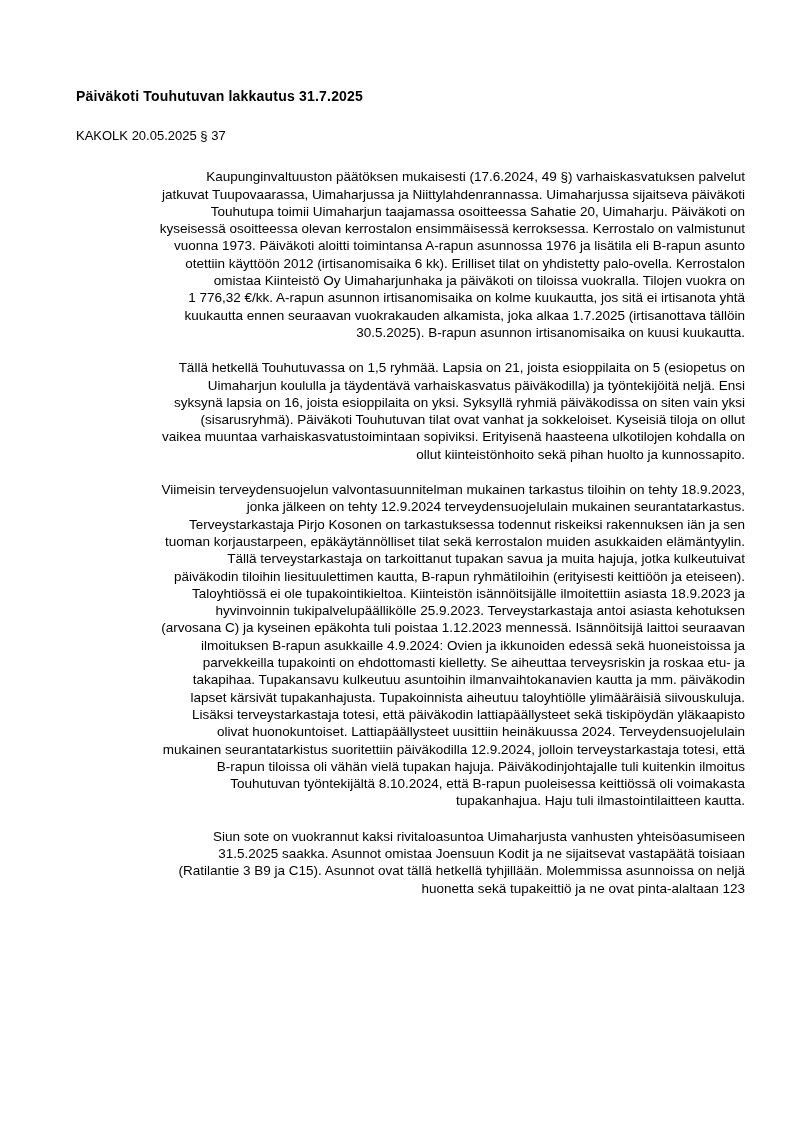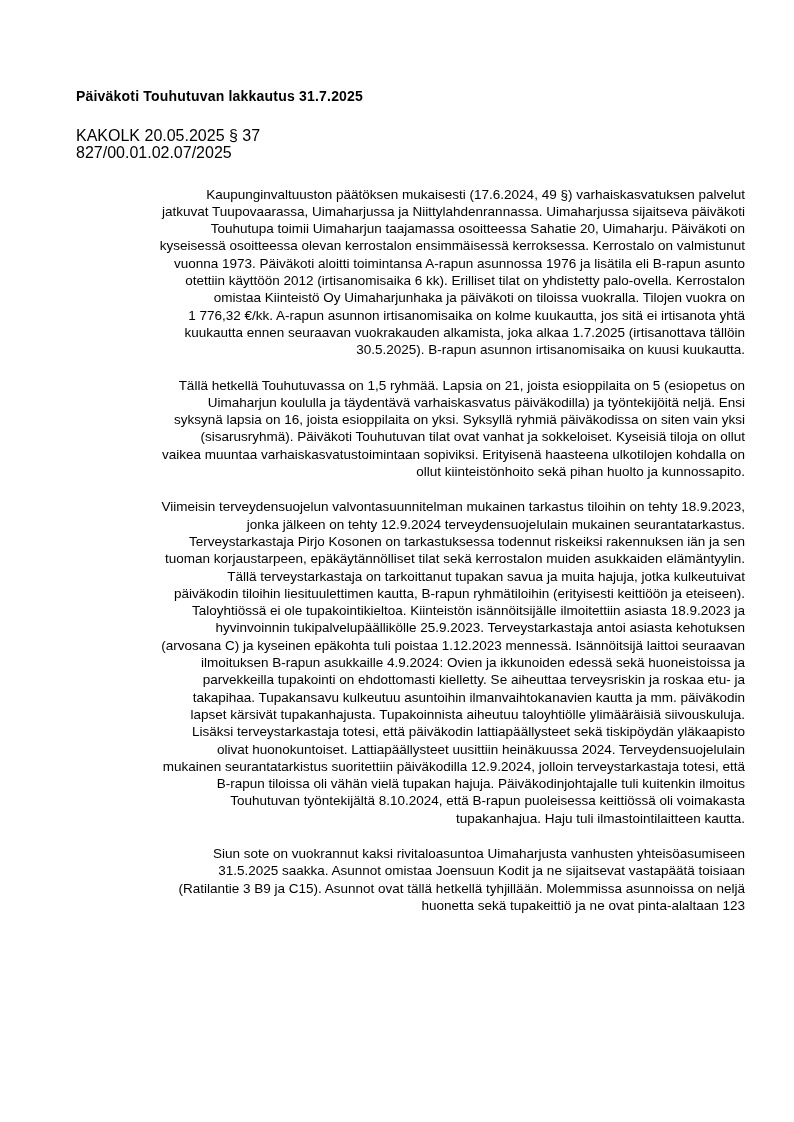--- a/index.html
+++ b/index.html
@@ -17,21 +17,21 @@
       padding: 88px 48px 0 76px;
     }
     .doc-title {
       font-size: 14px;
       font-weight: bold;
       letter-spacing: 0.2px;
       margin-bottom: 23px;
       white-space: nowrap;
     }
     .ref-block {
-      font-size: 16px;
+      font-size: 13px;
       line-height: 17.3px;
       margin-bottom: 24px;
     }
     .content {
       margin-left: 83px;
       width: 586px;
       font-size: 13.5px;
       line-height: 17.3px;
       text-align: right;
     }
@@ -42,21 +42,20 @@
 </head>
 <body>
 
 <div class="page">
   <div class="doc">
 
     <h1 class="doc-title">Päiväkoti Touhutuvan lakkautus 31.7.2025</h1>
 
     <div class="ref-block">
       <div>KAKOLK 20.05.2025 § 37</div>
-      <div>827/00.01.02.07/2025</div>
     </div>
 
     <div class="content">
       <p>Kaupunginvaltuuston päätöksen mukaisesti (17.6.2024, 49 §) varhaiskasvatuksen palvelut jatkuvat Tuupovaarassa, Uimaharjussa ja Niittylahdenrannassa. Uimaharjussa sijaitseva päiväkoti Touhutupa toimii Uimaharjun taajamassa osoitteessa Sahatie 20, Uimaharju. Päiväkoti on kyseisessä osoitteessa olevan kerrostalon ensimmäisessä kerroksessa. Kerrostalo on valmistunut vuonna 1973. Päiväkoti aloitti toimintansa A-rapun asunnossa 1976 ja lisätila eli B-rapun asunto otettiin käyttöön 2012 (irtisanomisaika 6 kk). Erilliset tilat on yhdistetty palo-ovella. Kerrostalon omistaa Kiinteistö Oy Uimaharjunhaka ja päiväkoti on tiloissa vuokralla. Tilojen vuokra on 1&nbsp;776,32 €/kk. A-rapun asunnon irtisanomisaika on kolme kuukautta, jos sitä ei irtisanota yhtä kuukautta ennen seuraavan vuokrakauden alkamista, joka alkaa 1.7.2025 (irtisanottava tällöin 30.5.2025). B-rapun asunnon irtisanomisaika on kuusi kuukautta.</p>
       <p>Tällä hetkellä Touhutuvassa on 1,5 ryhmää. Lapsia on 21, joista esioppilaita on 5 (esiopetus on Uimaharjun koululla ja täydentävä varhaiskasvatus päiväkodilla) ja työntekijöitä neljä. Ensi syksynä lapsia on 16, joista esioppilaita on yksi. Syksyllä ryhmiä päiväkodissa on siten vain yksi (sisarusryhmä). Päiväkoti Touhutuvan tilat ovat vanhat ja sokkeloiset. Kyseisiä tiloja on ollut vaikea muuntaa varhaiskasvatustoimintaan sopiviksi. Erityisenä haasteena ulkotilojen kohdalla on ollut kiinteistönhoito sekä pihan huolto ja kunnossapito.</p>
       <p>Viimeisin terveydensuojelun valvontasuunnitelman mukainen tarkastus tiloihin on tehty 18.9.2023, jonka jälkeen on tehty 12.9.2024 terveydensuojelulain mukainen seurantatarkastus. Terveystarkastaja Pirjo Kosonen on tarkastuksessa todennut riskeiksi rakennuksen iän ja sen tuoman korjaustarpeen, epäkäytännölliset tilat sekä kerrostalon muiden asukkaiden elämäntyylin. Tällä terveystarkastaja on tarkoittanut tupakan savua ja muita hajuja, jotka kulkeutuivat päiväkodin tiloihin liesituulettimen kautta, B-rapun ryhmätiloihin (erityisesti keittiöön ja eteiseen). Taloyhtiössä ei ole tupakointikieltoa. Kiinteistön isännöitsijälle ilmoitettiin asiasta 18.9.2023 ja hyvinvoinnin tukipalvelupäällikölle  25.9.2023. Terveystarkastaja antoi asiasta kehotuksen (arvosana C) ja kyseinen epäkohta tuli poistaa 1.12.2023 mennessä. Isännöitsijä laittoi seuraavan ilmoituksen B-rapun asukkaille 4.9.2024: Ovien ja ikkunoiden edessä sekä huoneistoissa ja parvekkeilla tupakointi on ehdottomasti kielletty. Se aiheuttaa terveysriskin ja roskaa etu- ja takapihaa. Tupakansavu kulkeutuu asuntoihin ilmanvaihtokanavien kautta ja mm. päiväkodin lapset kärsivät tupakanhajusta. Tupakoinnista aiheutuu taloyhtiölle ylimääräisiä siivouskuluja. Lisäksi terveystarkastaja totesi, että päiväkodin lattiapäällysteet sekä tiskipöydän yläkaapisto olivat huonokuntoiset. Lattiapäällysteet uusittiin heinäkuussa 2024. Terveydensuojelulain mukainen seurantatarkistus suoritettiin päiväkodilla 12.9.2024, jolloin terveystarkastaja totesi, että B-rapun tiloissa oli vähän vielä tupakan hajuja.  Päiväkodinjohtajalle tuli kuitenkin ilmoitus Touhutuvan työntekijältä 8.10.2024, että B-rapun puoleisessa keittiössä oli voimakasta tupakanhajua. Haju tuli ilmastointilaitteen kautta.</p>
       <p>Siun sote on vuokrannut kaksi rivitaloasuntoa Uimaharjusta vanhusten yhteisöasumiseen 31.5.2025 saakka. Asunnot omistaa Joensuun Kodit ja ne sijaitsevat vastapäätä toisiaan (Ratilantie 3 B9 ja C15). Asunnot ovat tällä hetkellä tyhjillään. Molemmissa asunnoissa on neljä huonetta sekä tupakeittiö ja ne ovat pinta-alaltaan  123</p>
     </div>
 
   </div>

